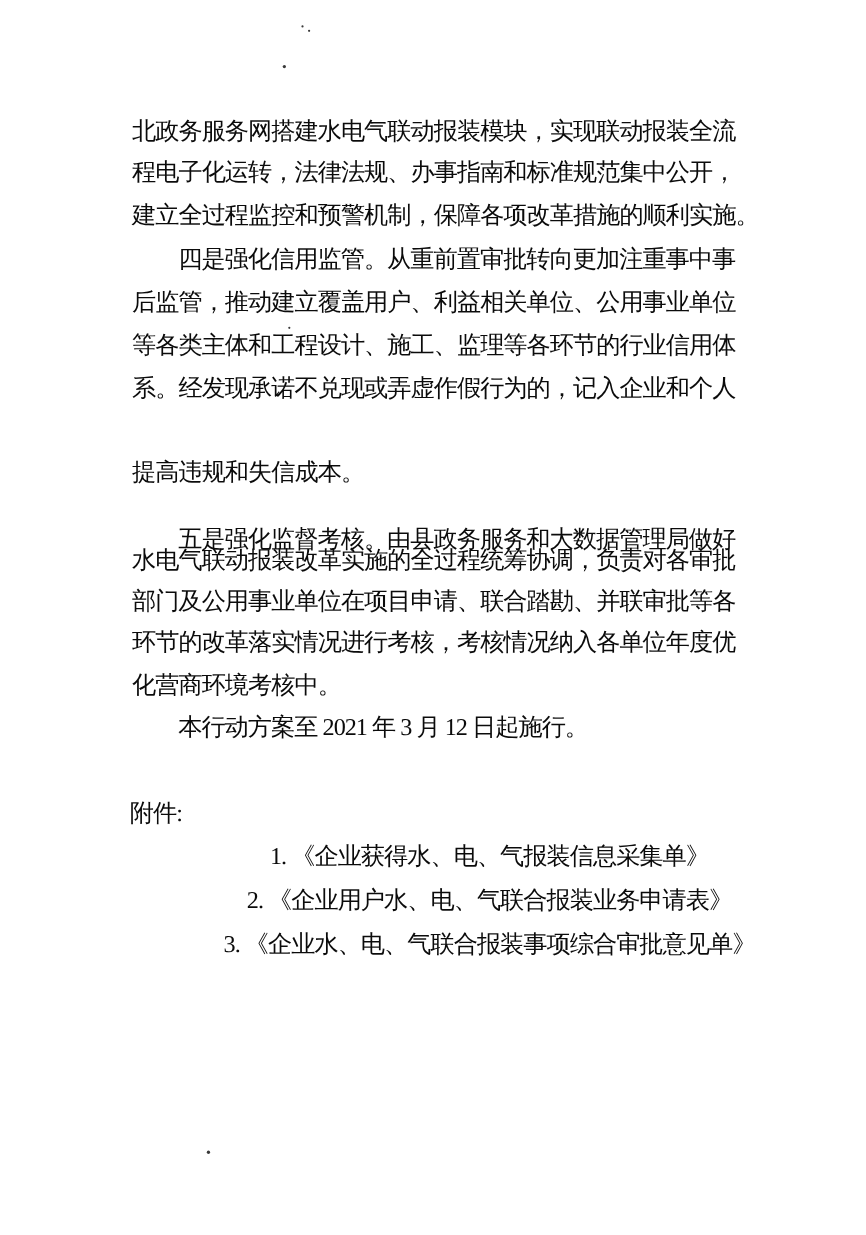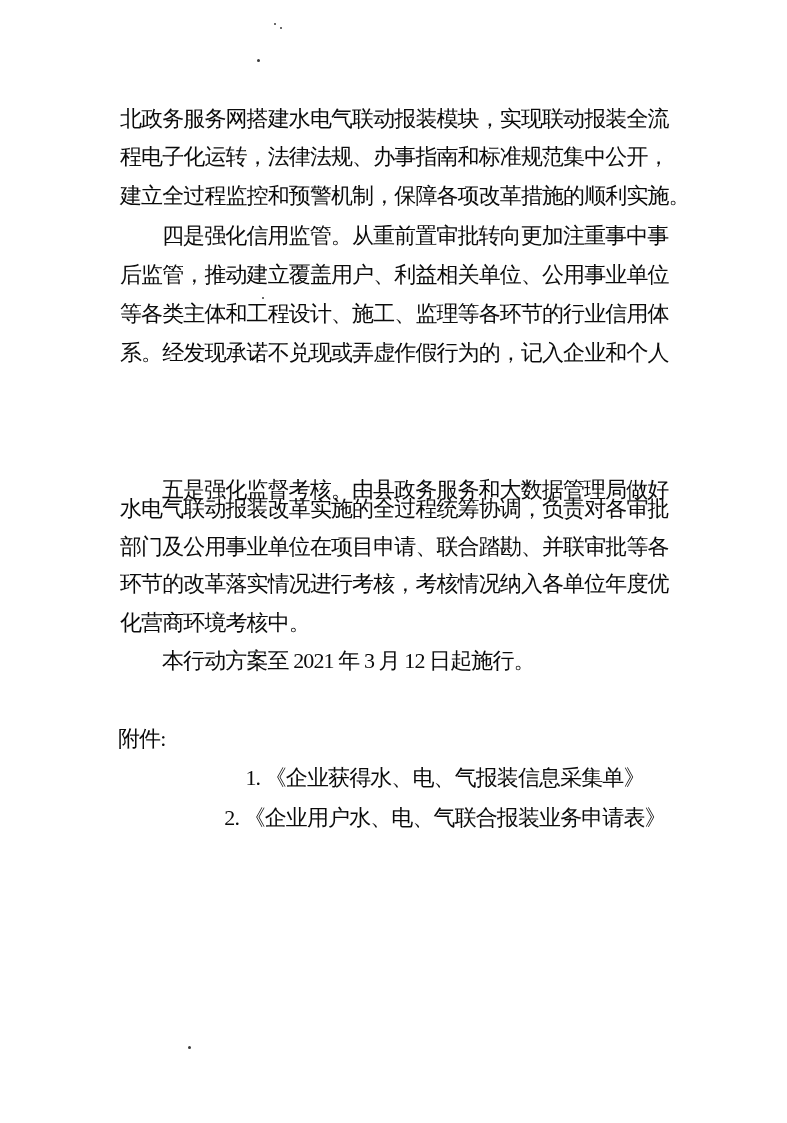--- a/index.html
+++ b/index.html
@@ -52,32 +52,34 @@
 <div class="page">
 
   <div class="line" style="top:105px">北政务服务网搭建水电气联动报装模块，实现联动报装全流</div>
   <div class="line" style="top:143px">程电子化运转，法律法规、办事指南和标准规范集中公开，</div>
   <div class="line" style="top:182px">建立全过程监控和预警机制，保障各项改革措施的顺利实施。</div>
 
   <div class="line indent" style="top:222px">四是强化信用监管。从重前置审批转向更加注重事中事</div>
   <div class="line" style="top:261px">后监管，推动建立覆盖用户、利益相关单位、公用事业单位</div>
   <div class="line" style="top:339px">系。经发现承诺不兑现或弄虚作假行为的，记入企业和个人</div>
   <div class="line" style="top:300px">等各类主体和工程设计、施工、监理等各环节的行业信用体</div>
+  <div class="line" style="top:415px">提高违规和失信成本。</div>
 
   <div class="line indent" style="top:476px">五是强化监督考核。由县政务服务和大数据管理局做好</div>
   <div class="line" style="top:533px">部门及公用事业单位在项目申请、联合踏勘、并联审批等各</div>
   <div class="line" style="top:495px">水电气联动报装改革实施的全过程统筹协调，负责对各审批</div>
   <div class="line" style="top:570px">环节的改革落实情况进行考核，考核情况纳入各单位年度优</div>
   <div class="line" style="top:609px">化营商环境考核中。</div>
 
   <div class="line indent" style="top:647px">本行动方案至 2021 年 3 月 12 日起施行。</div>
 
   <div class="line attach-label" style="top:725px">附件:</div>
   <div class="line attach-item" style="top:764px">1. 《企业获得水、电、气报装信息采集单》</div>
   <div class="line attach-item" style="top:804px">2. 《企业用户水、电、气联合报装业务申请表》</div>
+  <div class="line attach-item" style="top:844px">3. 《企业水、电、气联合报装事项综合审批意见单》</div>
 
   <div class="dot" style="left:274px; top:23px;  width:2px; height:2px;"></div>
   <div class="dot" style="left:280px; top:27px;  width:2px; height:2px;"></div>
   <div class="dot" style="left:257px; top:59px;  width:3px; height:3px;"></div>
   <div class="dot" style="left:262px; top:297px; width:2px; height:2px;"></div>
   <div class="dot" style="left:188px; top:1046px;width:3px; height:3px;"></div>
 
 </div>
 
 </body></html>

